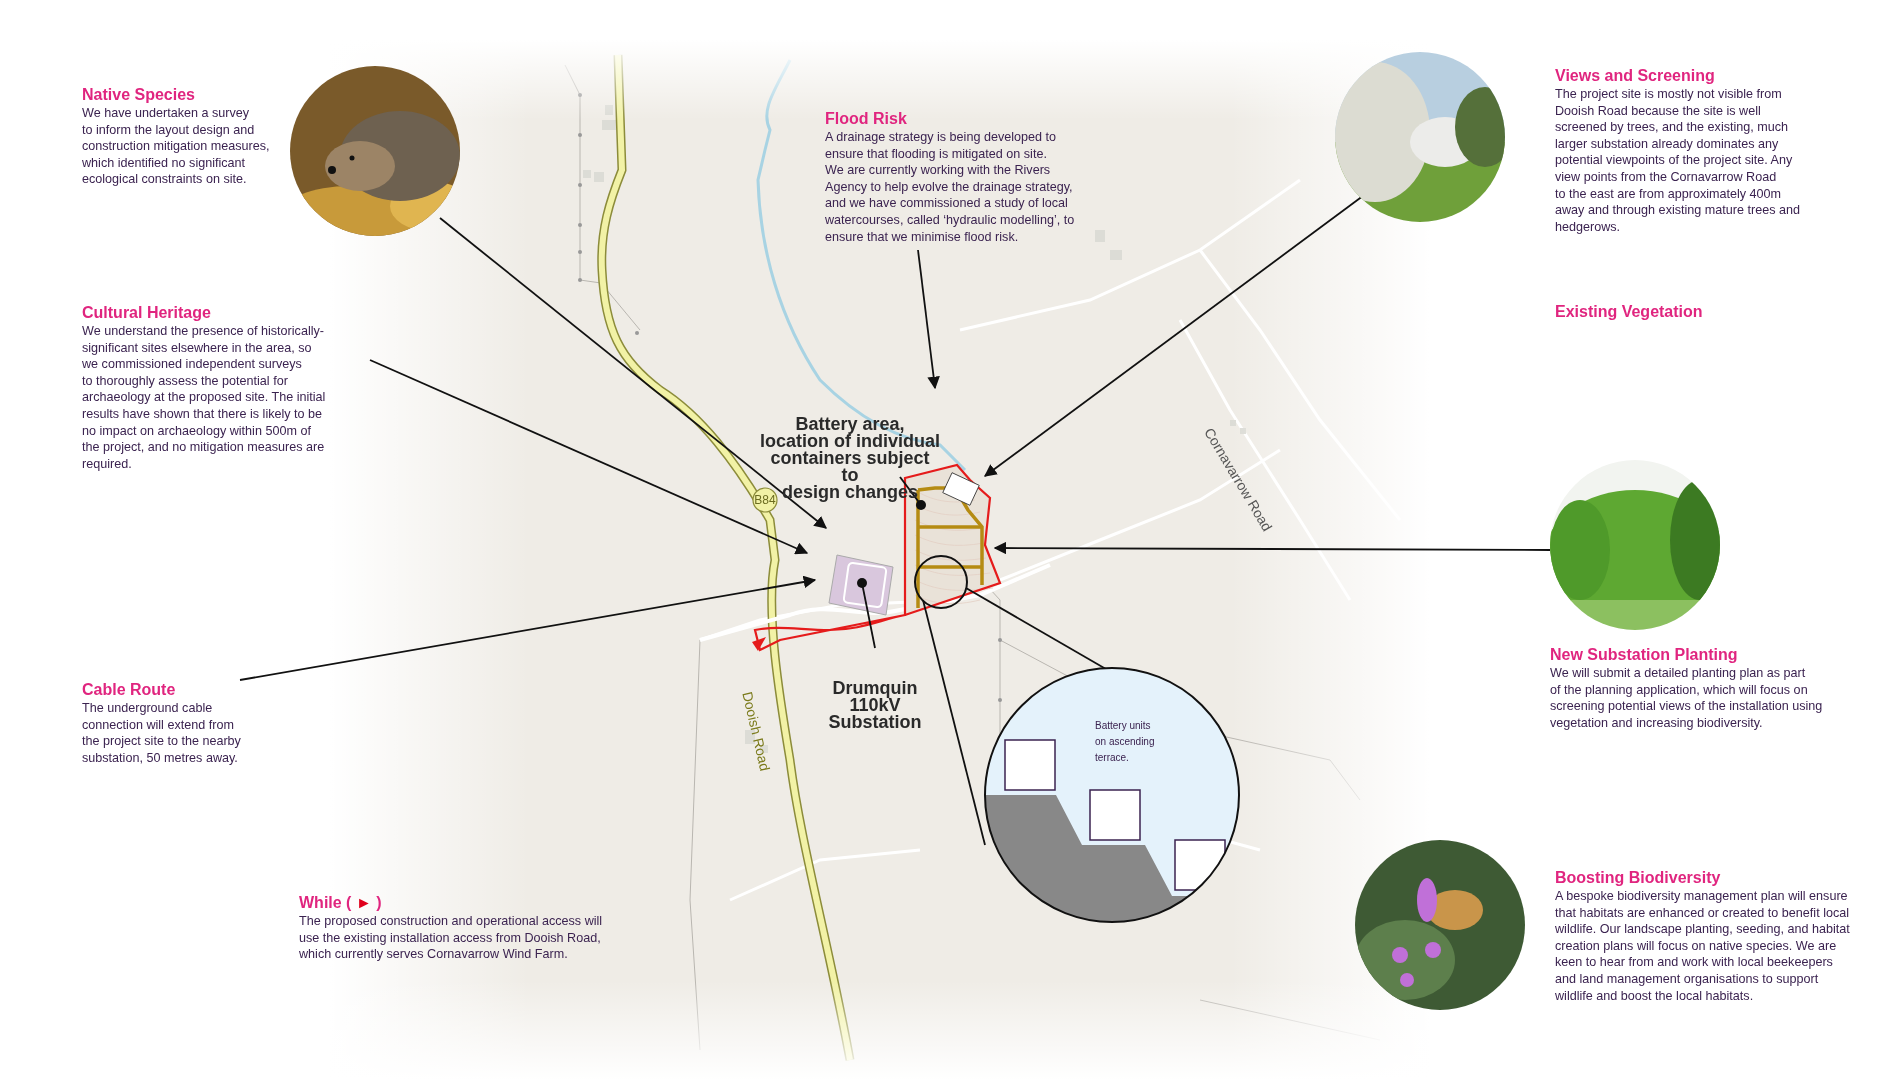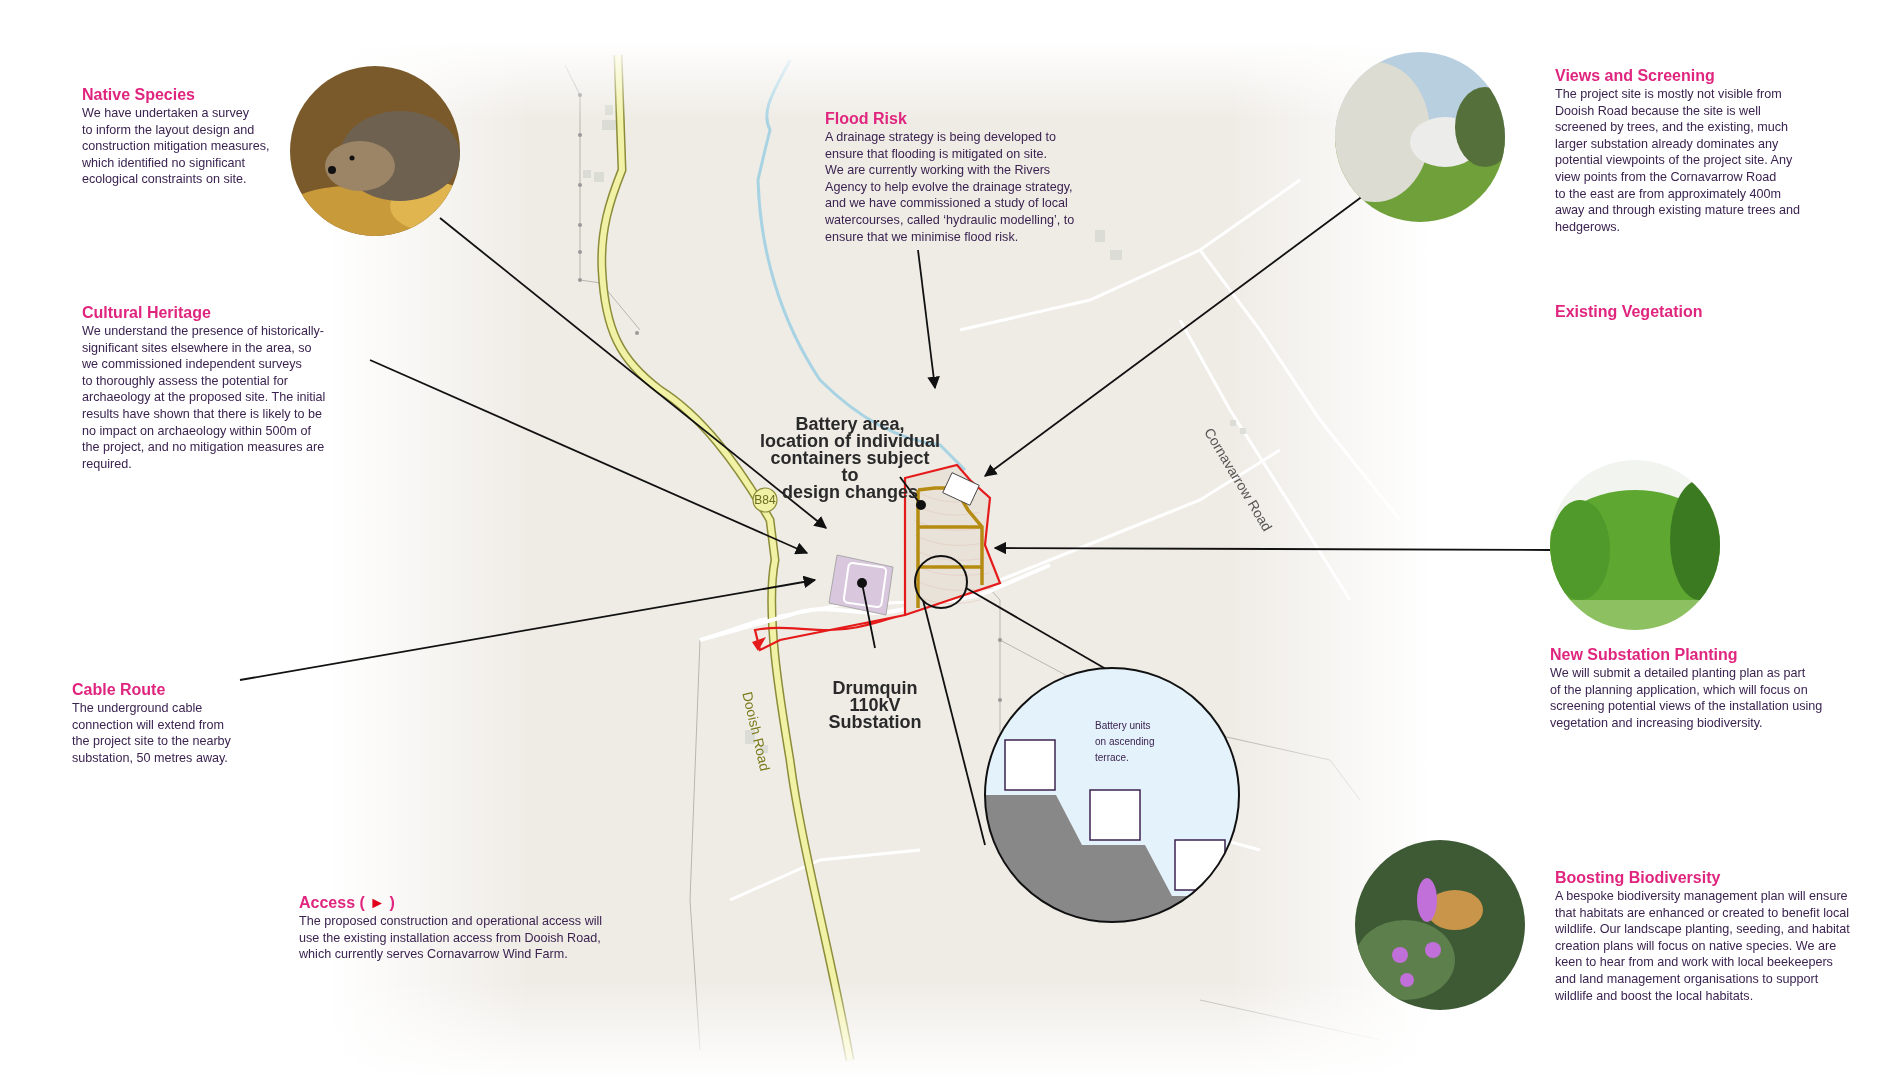--- a/index.html
+++ b/index.html
@@ -219,30 +219,30 @@
 significant sites elsewhere in the area, so
 we commissioned independent surveys
 to thoroughly assess the potential for
 archaeology at the proposed site. The initial
 results have shown that there is likely to be
 no impact on archaeology within 500m of
 the project, and no mitigation measures are
 required.</p>
 </div>
 
-<div class="panel" style="left:72px;top:680px;width:200px;">
+<div class="panel" style="left:82px;top:680px;width:200px;">
   <h3>Cable Route</h3>
   <p>The underground cable
 connection will extend from
 the project site to the nearby
 substation, 50 metres away.</p>
 </div>
 
 <div class="panel" style="left:299px;top:893px;width:360px;">
-  <h3><span>Access (</span> <span class="access-glyph">►</span> <span>)</span></h3>
+  <h3><span>While (</span> <span class="access-glyph">►</span> <span>)</span></h3>
   <p>The proposed construction and operational access will
 use the existing installation access from Dooish Road,
 which currently serves Cornavarrow Wind Farm.</p>
 </div>
 
 <div class="panel" style="left:825px;top:88px;width:290px;margin-top:21px;">
   <h3>Flood Risk</h3>
   <p>A drainage strategy is being developed to
 ensure that flooding is mitigated on site.
 We are currently working with the Rivers

